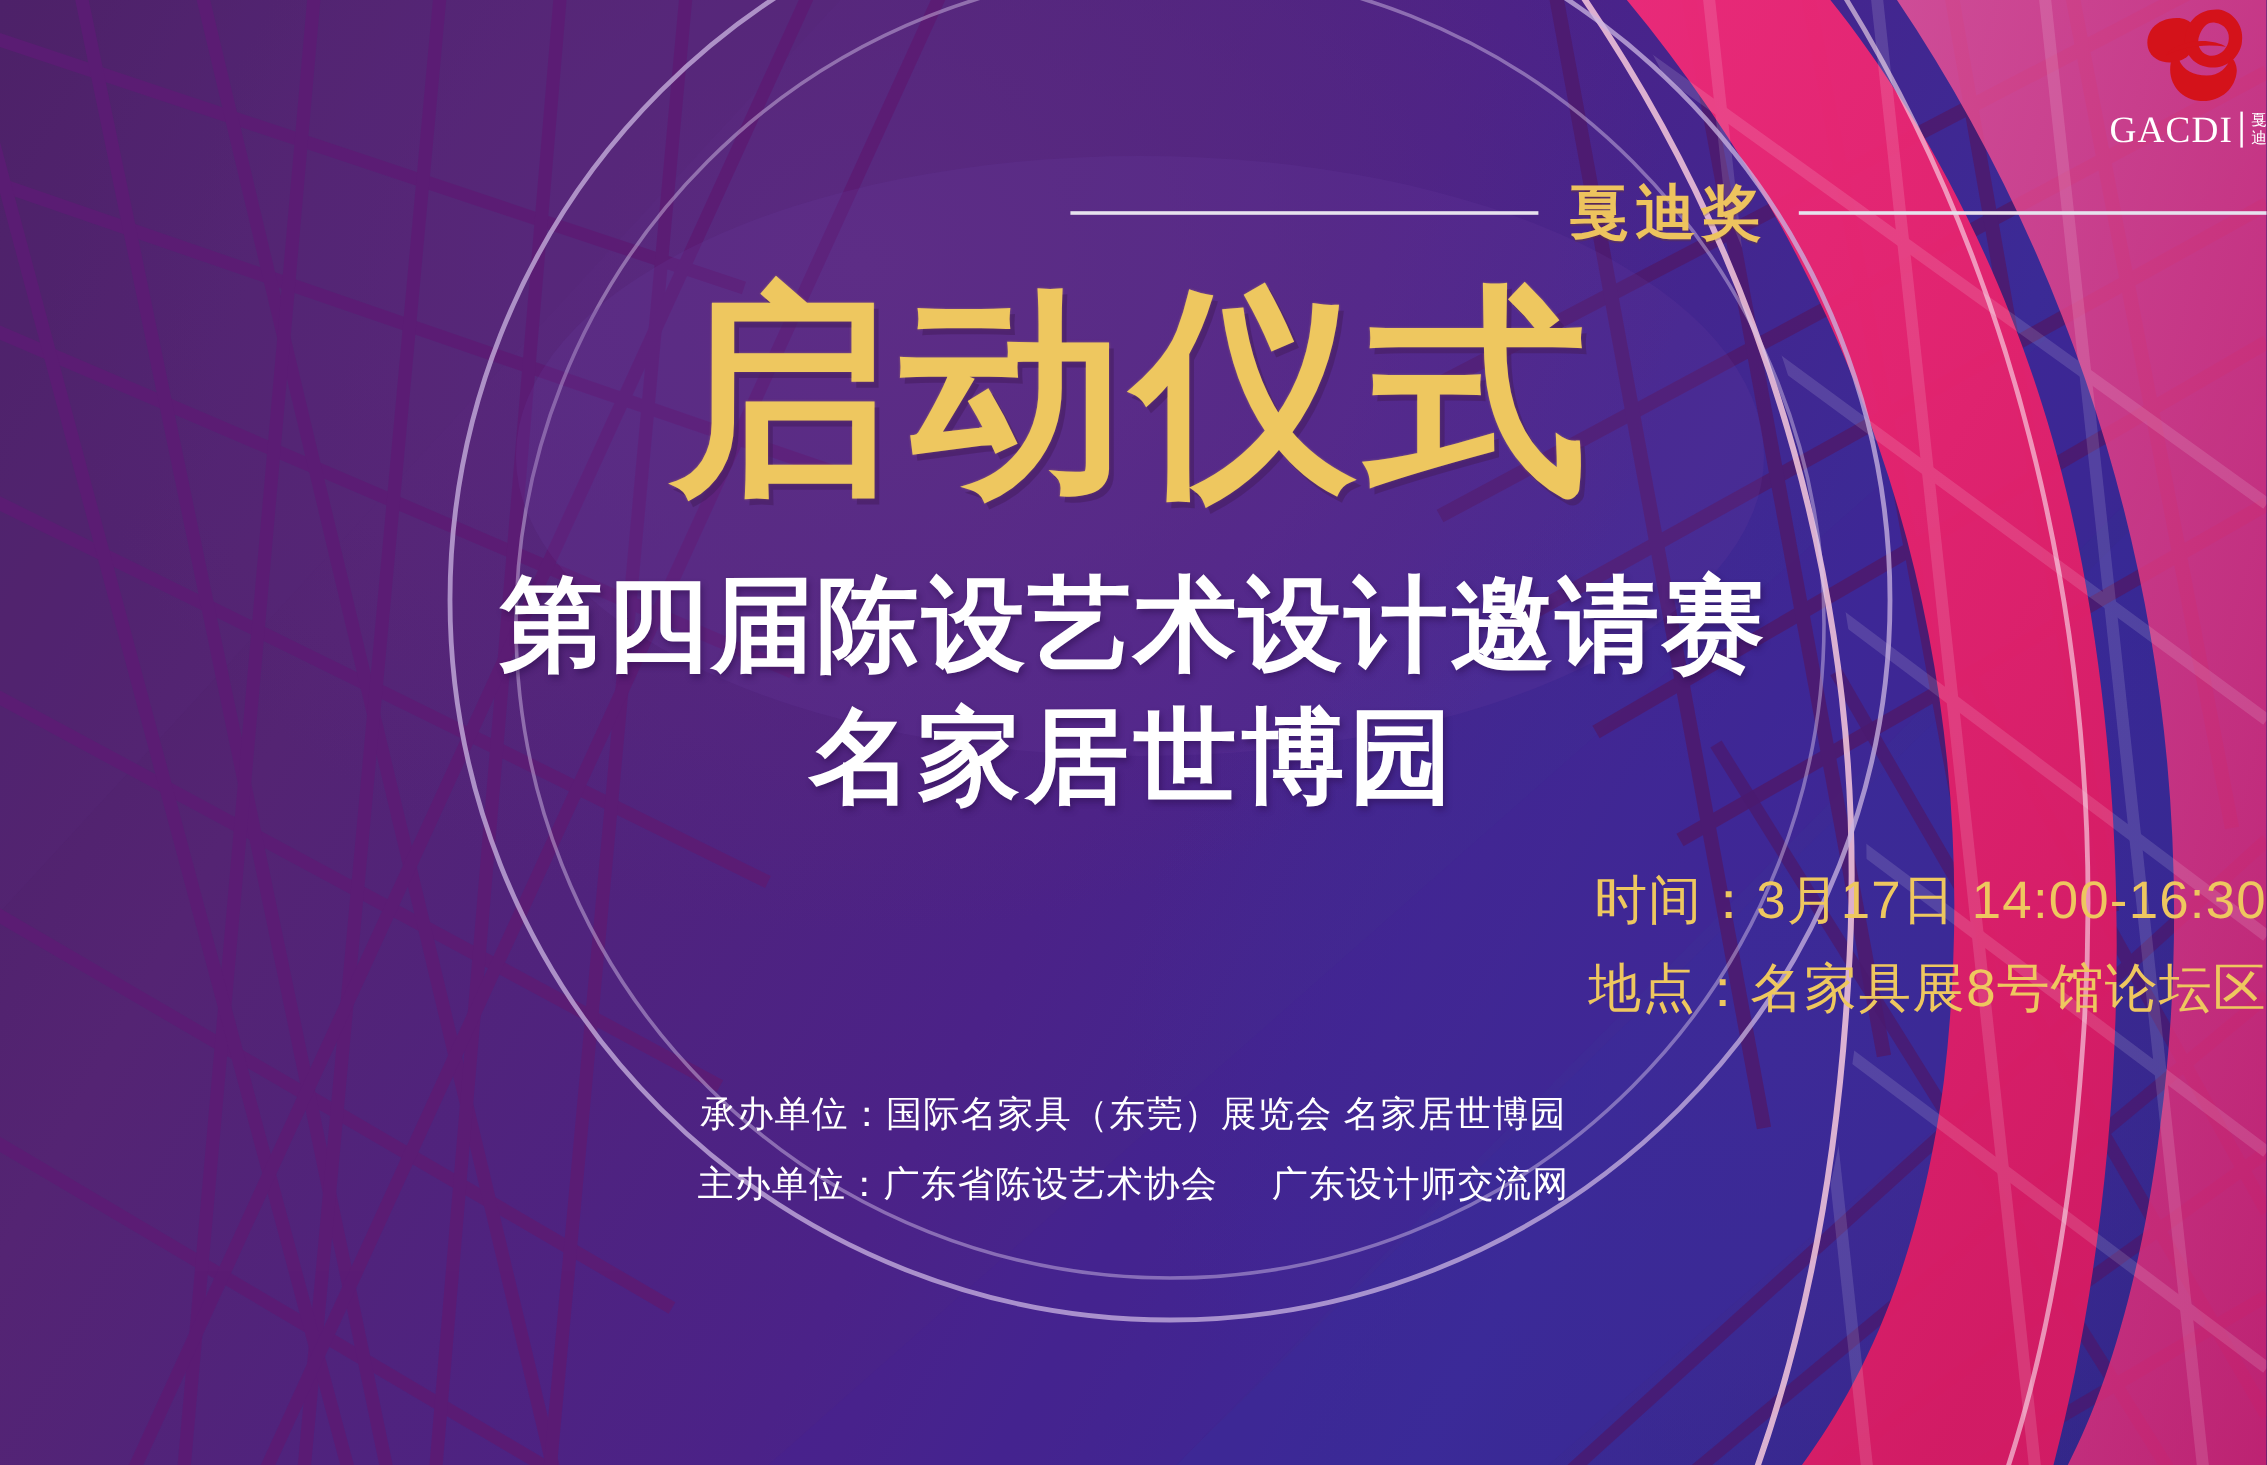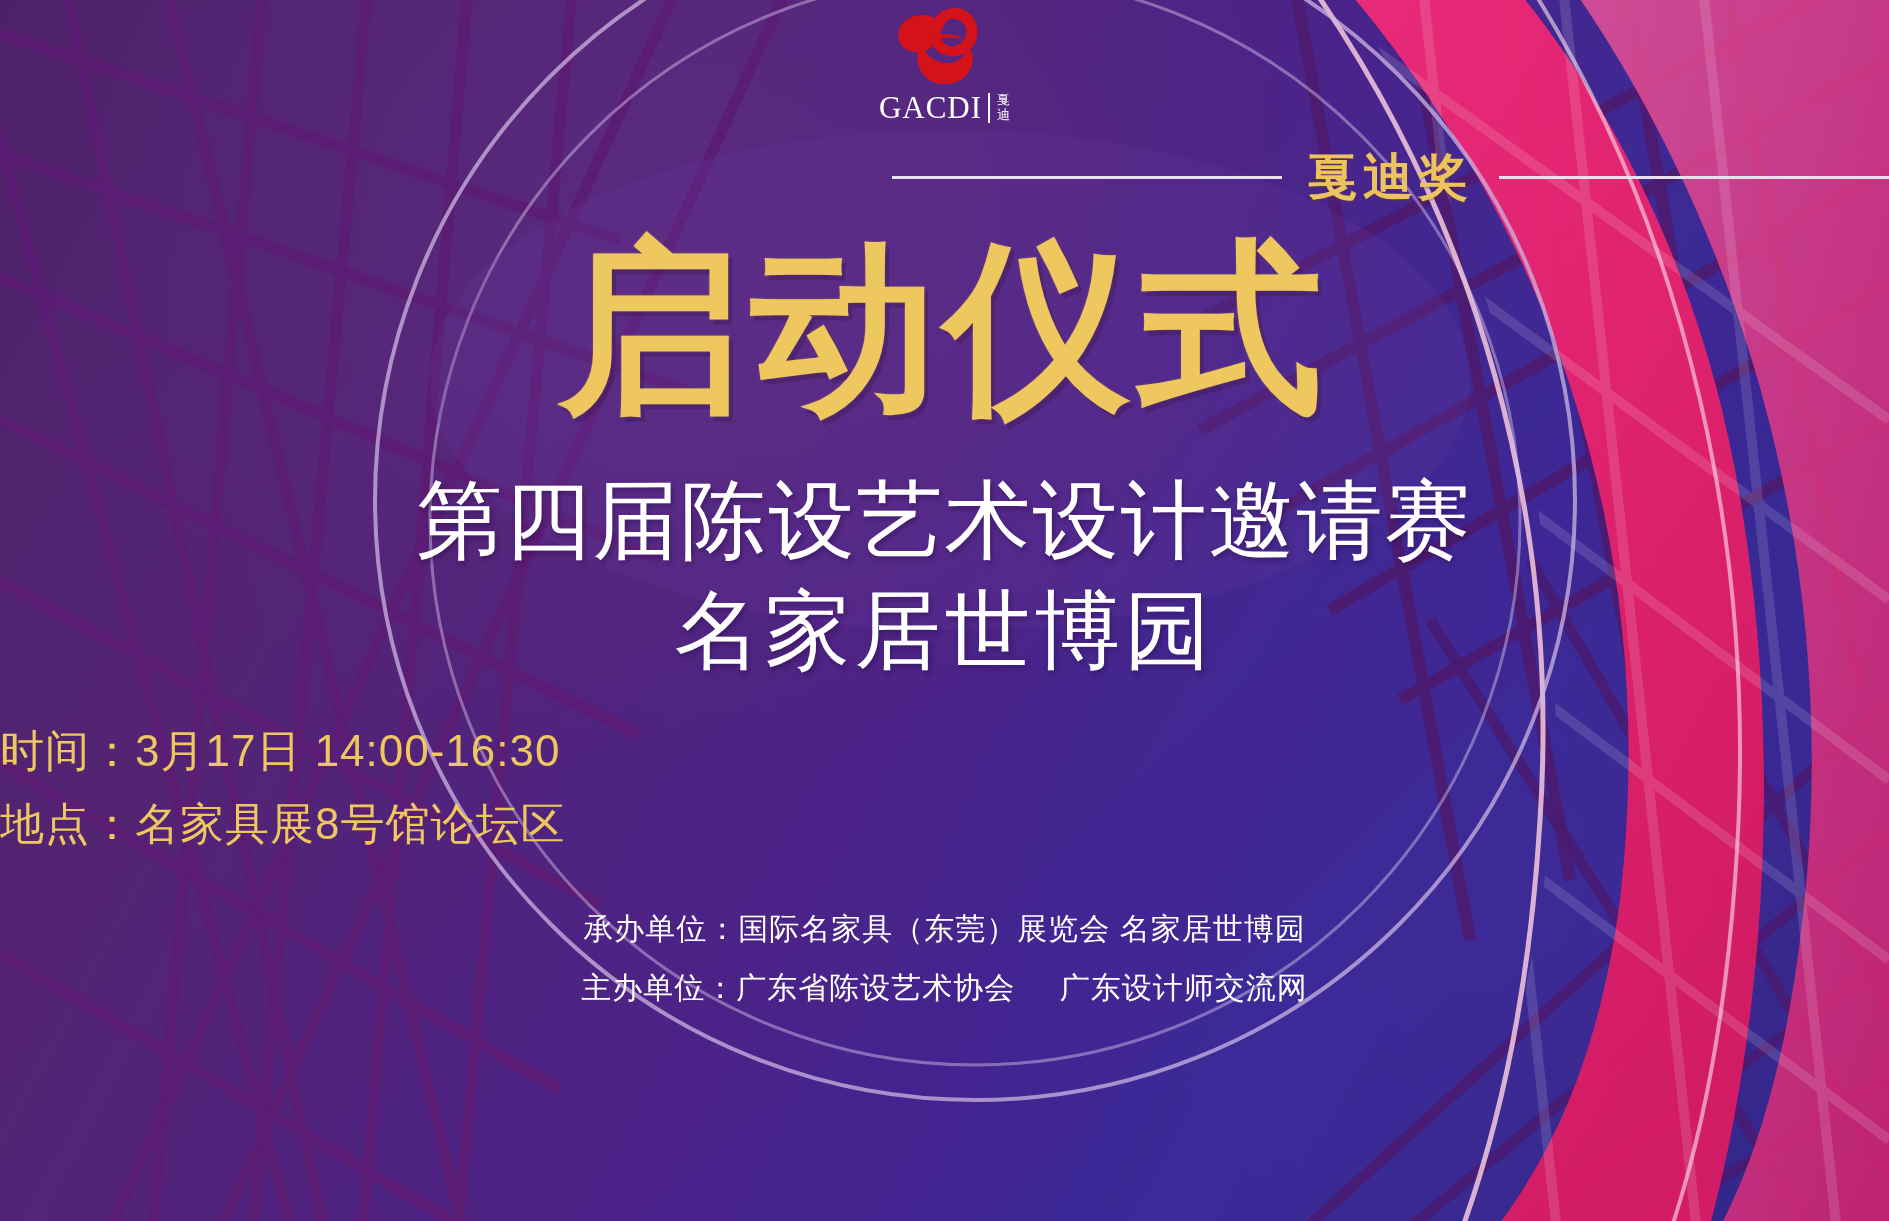--- a/index.html
+++ b/index.html
@@ -15,21 +15,21 @@
       radial-gradient(ellipse 900px 800px at 78% 72%, #3f2a95 0%, rgba(63,42,149,0) 60%),
       linear-gradient(118deg, #4a1f63 0%, #542473 22%, #4b2288 50%, #3b2a96 72%, #2e2583 100%);
   }
 
   
   .bg-svg{position:absolute;inset:0;width:100%;height:100%;display:block;}
 
   
   #logo-block{
     position:absolute;left:0;right:0;top:6px;
-    display:flex;flex-direction:column;align-items:center;
+    display:flex;flex-direction:column;align-items:flex-end;
   }
   #logo-mark{width:106px;height:84px;display:block;}
   #logo-word{
     display:flex;align-items:center;justify-content:center;
     margin-top:2px;
   }
   #logo-word .gacdi{
     color:#ffffff;font-size:31px;letter-spacing:1px;
     font-family:"Liberation Serif","DejaVu Serif",serif;
     line-height:1;
@@ -73,33 +73,33 @@
     text-shadow:
        4px 5px 0 rgba(70,30,95,.55),
        0 0 2px rgba(238,199,95,.4);
   }
 
   
   #subtitle{
     position:absolute;top:466px;left:0;right:0;
     text-align:center;color:#ffffff;
     font-family:"Liberation Serif","DejaVu Serif",serif;
-    font-weight:normal;
+    font-weight:bold;
     font-size:86px;
     line-height:1.28;
     letter-spacing:2px;
     white-space:nowrap;
     text-shadow:2px 3px 5px rgba(40,10,70,.45);
   }
   #subtitle .l2{letter-spacing:4px;}
 
   
   #info{
     position:absolute;top:715px;left:0;right:0;
-    text-align:left;color:#eec75f;
+    text-align:right;color:#eec75f;
     font-size:44px;line-height:1.65;letter-spacing:1px;
     white-space:nowrap;
   }
 
   
   #footer{
     position:absolute;top:900px;left:0;right:0;
     text-align:center;color:#ffffff;
     font-size:30px;line-height:1.95;letter-spacing:1px;
     white-space:nowrap;

